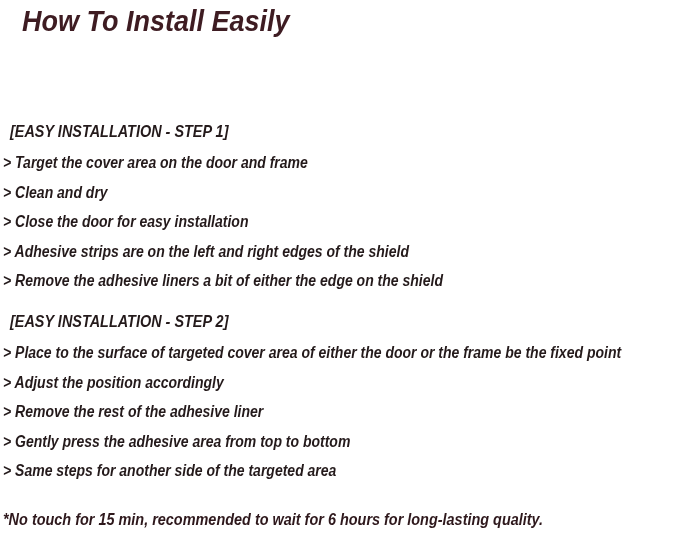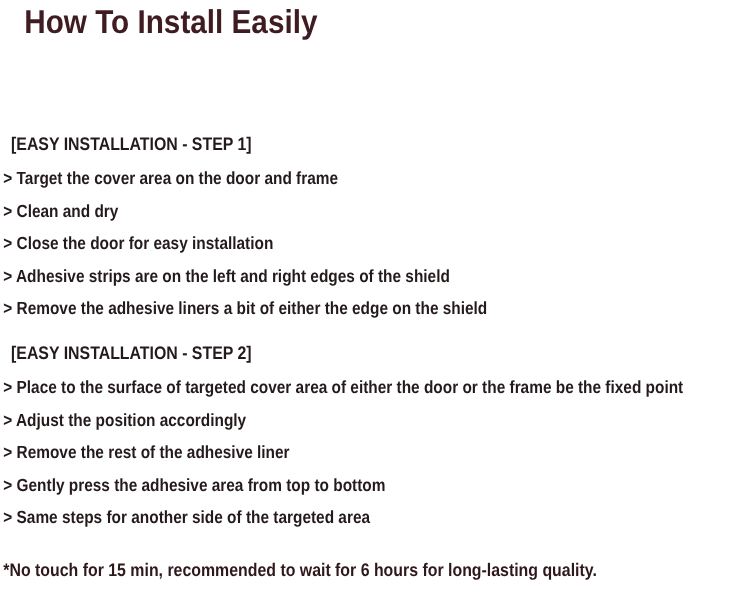--- a/index.html
+++ b/index.html
@@ -5,20 +5,21 @@
   * { margin: 0; padding: 0; box-sizing: border-box; }
   html, body { background: #ffffff; }
   .canvas {
     position: relative;
     width: 679px;
     height: 538px;
     background: #ffffff;
     overflow: hidden;
     font-family: "Liberation Sans", sans-serif;
     font-weight: 700;
+    font-style: italic;
     color: #241a1b;
   }
   .line {
     white-space: nowrap;
     transform: scaleX(0.875);
     transform-origin: 0 50%;
   }
   .page-title {
     position: absolute;
     left: 22px;

